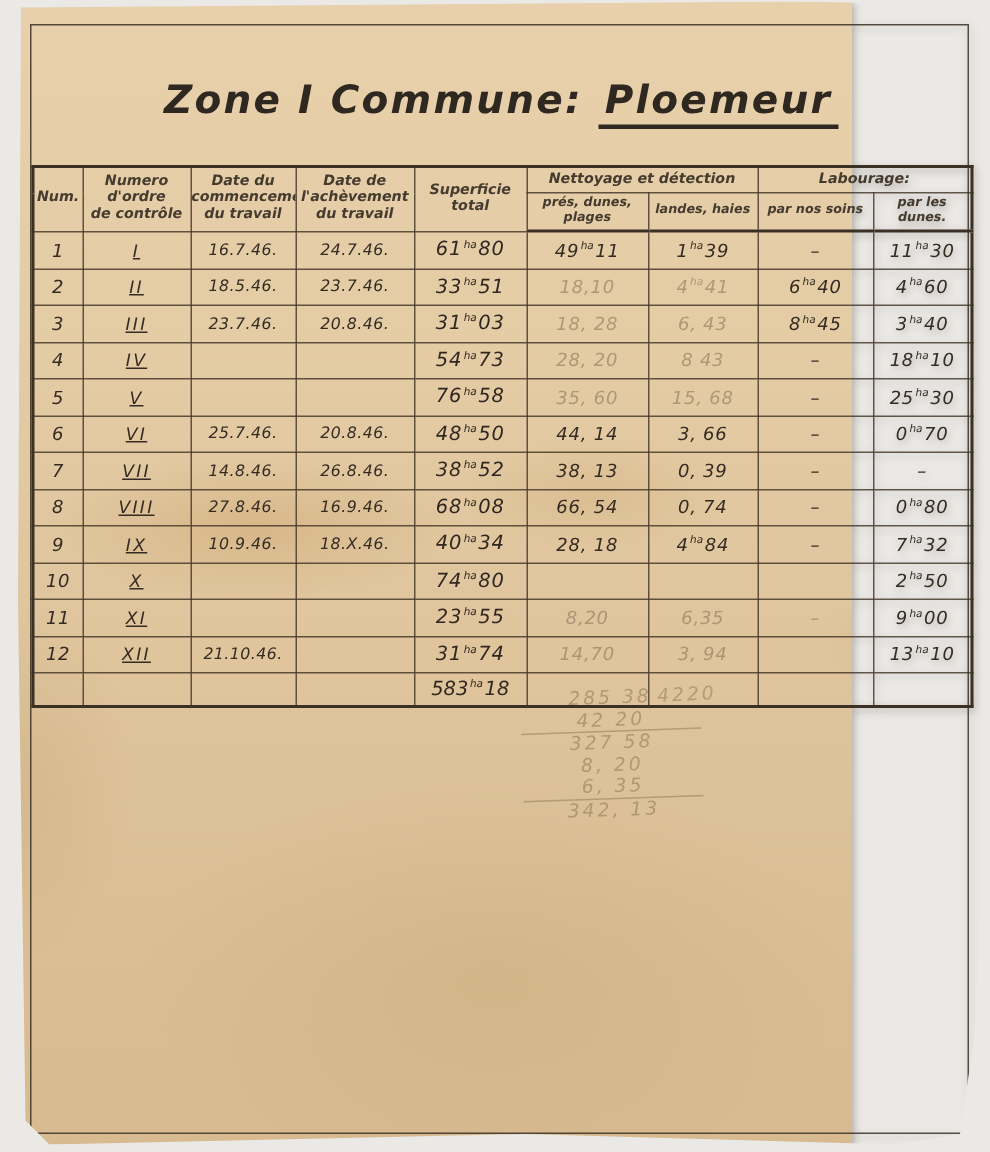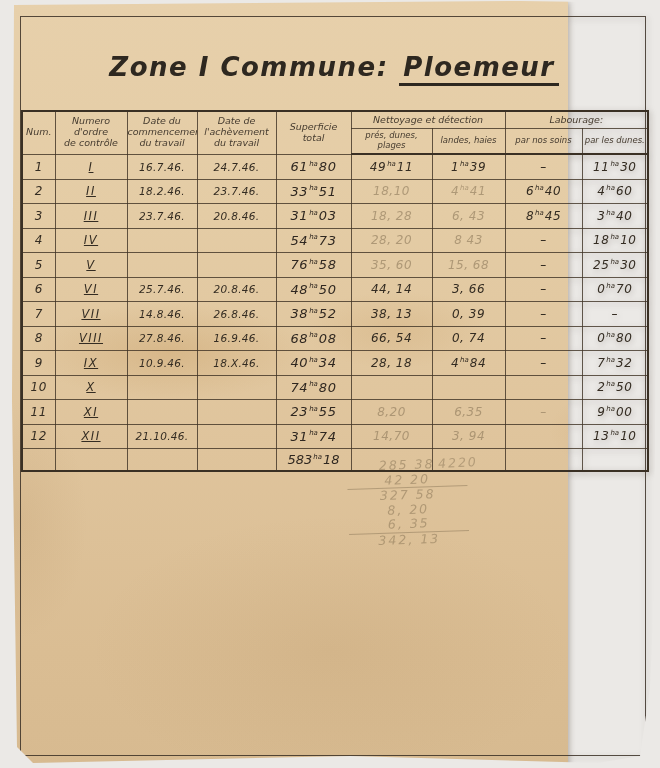--- a/index.html
+++ b/index.html
@@ -37,21 +37,21 @@
     border-collapse:collapse;table-layout:fixed;
     width:626px;
     color:#352d24;
   }
   table.doc th,table.doc td{
     border:1px solid rgba(62,50,36,.8);
     padding:0;overflow:hidden;text-align:center;vertical-align:middle;
   }
   table.doc{border:2px solid #3a3024;}
   thead th{
-    font-style:italic;font-weight:normal;font-size:8.5px;line-height:1.15;
+    font-style:italic;font-weight:bold;font-size:8.5px;line-height:1.15;
     color:#453b2f;white-space:pre-line;margin-top:24px;
   }
   thead tr.grp th{height:16px;border-bottom:1px solid rgba(62,50,36,.8);font-size:9.5px;}
   thead tr.sub th{height:24px;}
   thead th.span2{height:42px;}
   thead tr.sub th{border-bottom:2px solid #3a3024;}
   thead th.span2{border-bottom:2px solid #3a3024;}
   tbody td{
     height:23.5px;font-style:italic;font-size:12px;letter-spacing:.5px;color:#342c22;
   }
@@ -135,21 +135,21 @@
           <td class="date ">24.7.46.</td>
           <td class="sup-col ">61<sup>ha</sup>80</td>
           <td class="">49<sup>ha</sup>11</td>
           <td class="">1<sup>ha</sup>39</td>
           <td class="">–</td>
           <td class="">11<sup>ha</sup>30</td>
         </tr>
         <tr>
           <td class="">2</td>
           <td class="rn ">II</td>
-          <td class="date ">18.2.46.</td>
+          <td class="date ">18.5.46.</td>
           <td class="date ">23.7.46.</td>
           <td class="sup-col ">33<sup>ha</sup>51</td>
           <td class="pencil ">18,10</td>
           <td class="pencil ">4<sup>ha</sup>41</td>
           <td class="">6<sup>ha</sup>40</td>
           <td class="">4<sup>ha</sup>60</td>
         </tr>
         <tr>
           <td class="">3</td>
           <td class="rn ">III</td>

